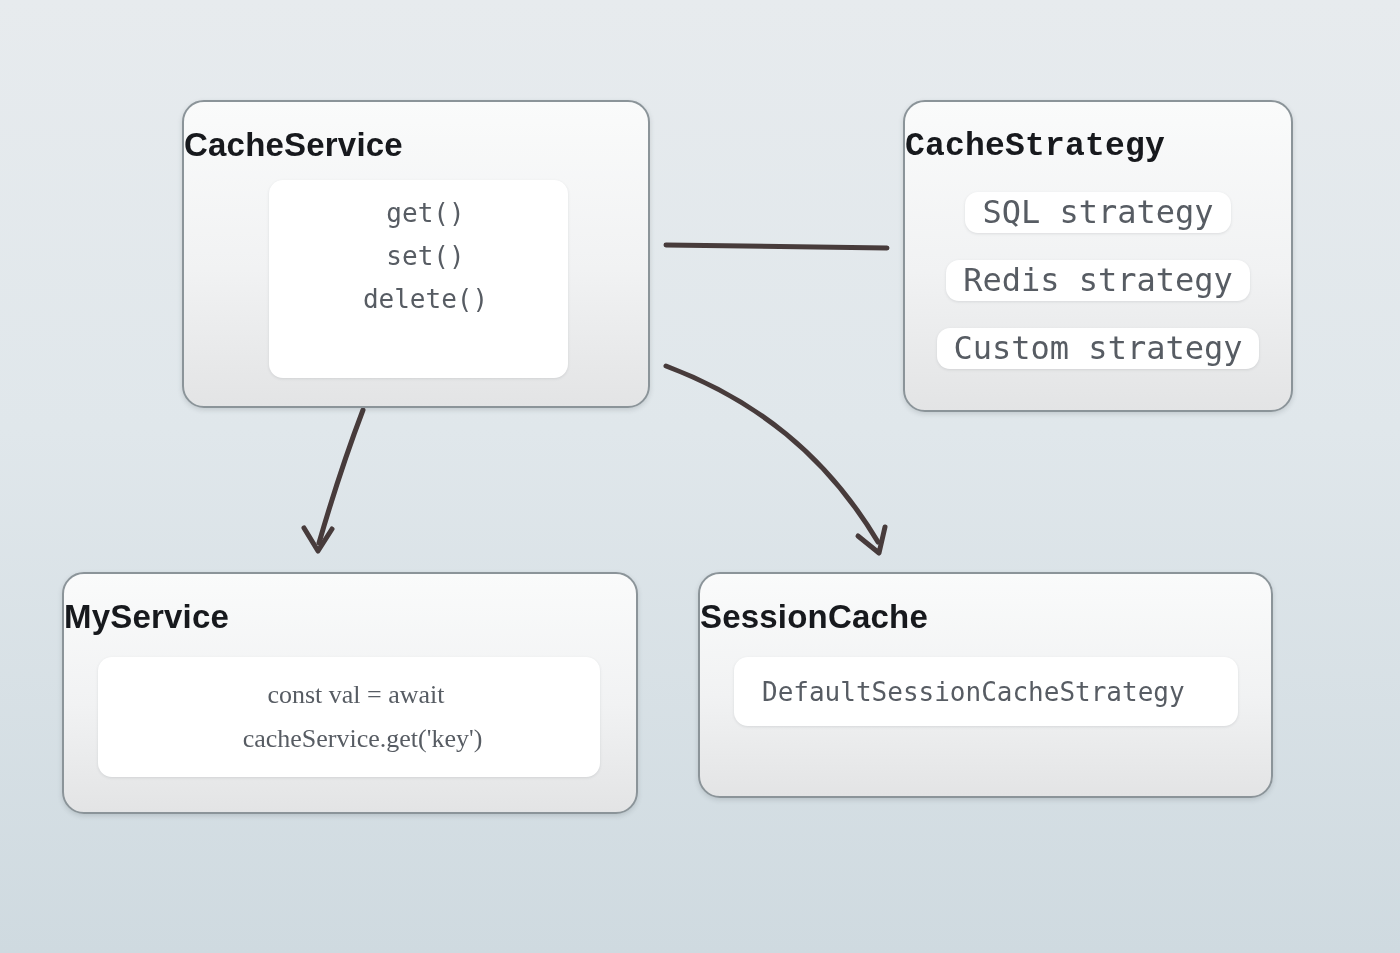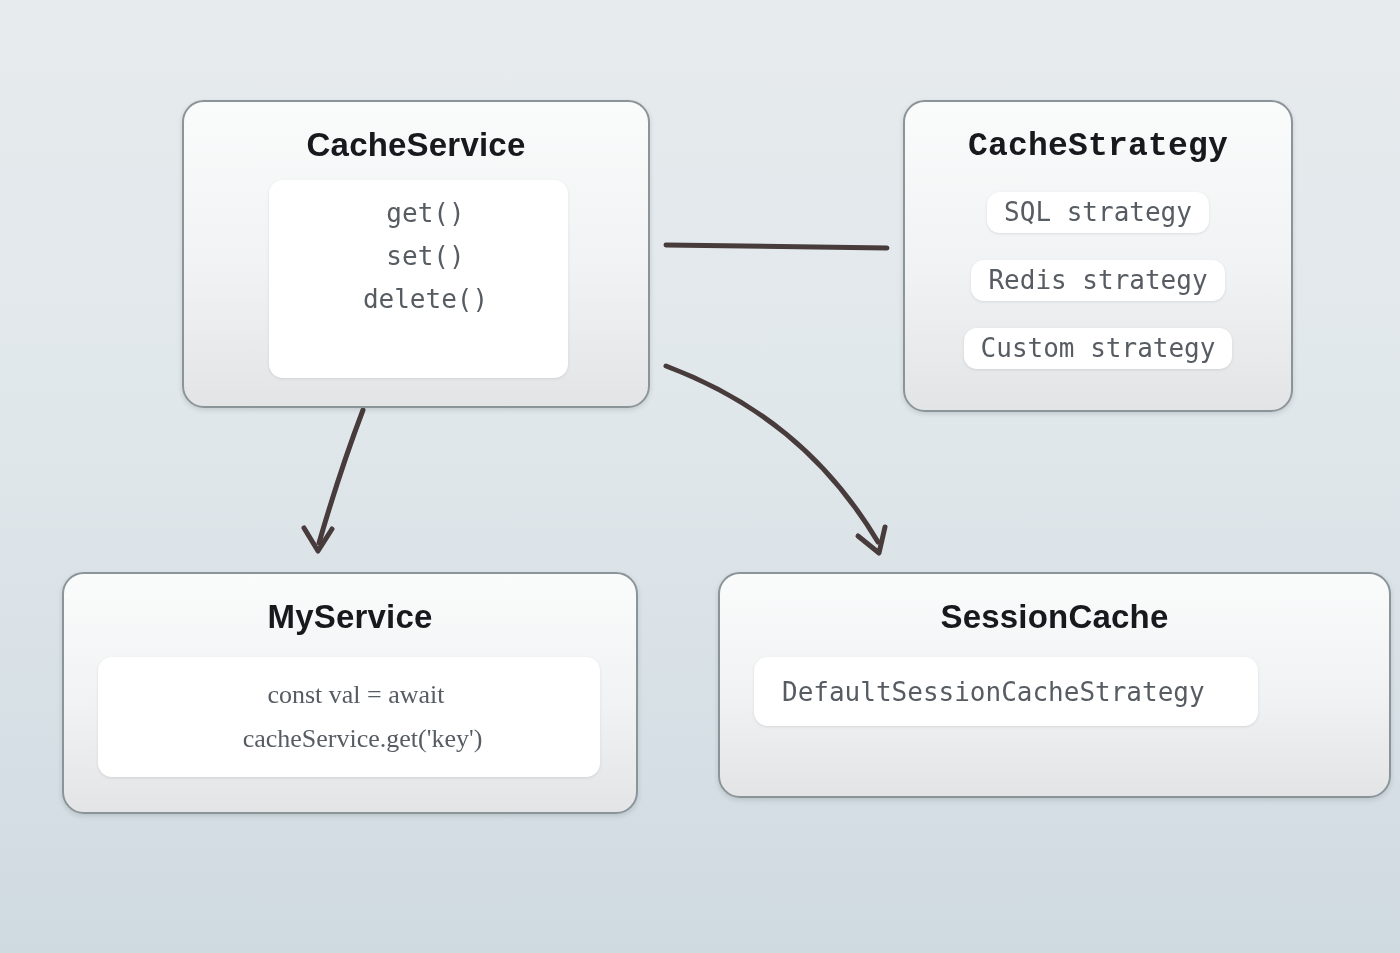--- a/index.html
+++ b/index.html
@@ -20,21 +20,20 @@
   .node {
     position: absolute;
     box-sizing: border-box;
     border: 2px solid #8b9499;
     border-radius: 22px;
     background: linear-gradient(180deg, #fafbfb 0%, #f1f2f3 55%, #e3e4e5 100%);
     box-shadow: 0 2px 5px rgba(60, 72, 80, 0.18);
   }
   .node-title {
     margin: 0;
-    text-align: center;
     font-weight: bold;
     font-size: 33px;
     line-height: 1;
     color: #17191d;
     letter-spacing: 0.2px;
   }
   .mono {
     font-family: "DejaVu Sans Mono", "Liberation Mono", monospace;
     color: #575c63;
   }
@@ -63,39 +62,39 @@
   
   #node-cache-strategy { left: 903px; top: 100px; width: 390px; height: 312px; }
   #node-cache-strategy .node-title { padding-top: 28px; font-family: Liberation Mono, monospace; }
   .pill-stack { margin-top: 29px; text-align: center; }
   .pill {
     display: inline-block;
     background: #ffffff;
     border-radius: 13px;
     padding: 7px 17px;
     margin-bottom: 27px;
-    font-size: 26px;
+    font-size: 32px;
     line-height: 27px;
     box-shadow: 0 1px 3px rgba(60, 70, 80, 0.13);
     white-space: pre;
   }
   .pill-row { line-height: 0; }
 
   
   #node-my-service { left: 62px; top: 572px; width: 576px; height: 242px; }
   #node-my-service .node-title { padding-top: 26px; }
   #node-my-service .code-panel {
     left: 34px; top: 83px; width: 502px; height: 120px;
     padding: 16px 0 0 14px;
     font-family: Liberation Serif, serif;
   }
   #node-my-service .code-line { line-height: 44px; }
 
   
-  #node-session-cache { left: 718px; top: 572px; width: 673px; height: 226px; }
+  #node-session-cache { left: 698px; top: 572px; width: 575px; height: 226px; }
   #node-session-cache .node-title { padding-top: 26px; }
   #node-session-cache .code-panel {
     left: 34px; top: 83px; width: 504px; height: 69px;
     display: flex; align-items: center;
     padding-left: 28px;
   }
 </style>
 </head>
 <body>
 

